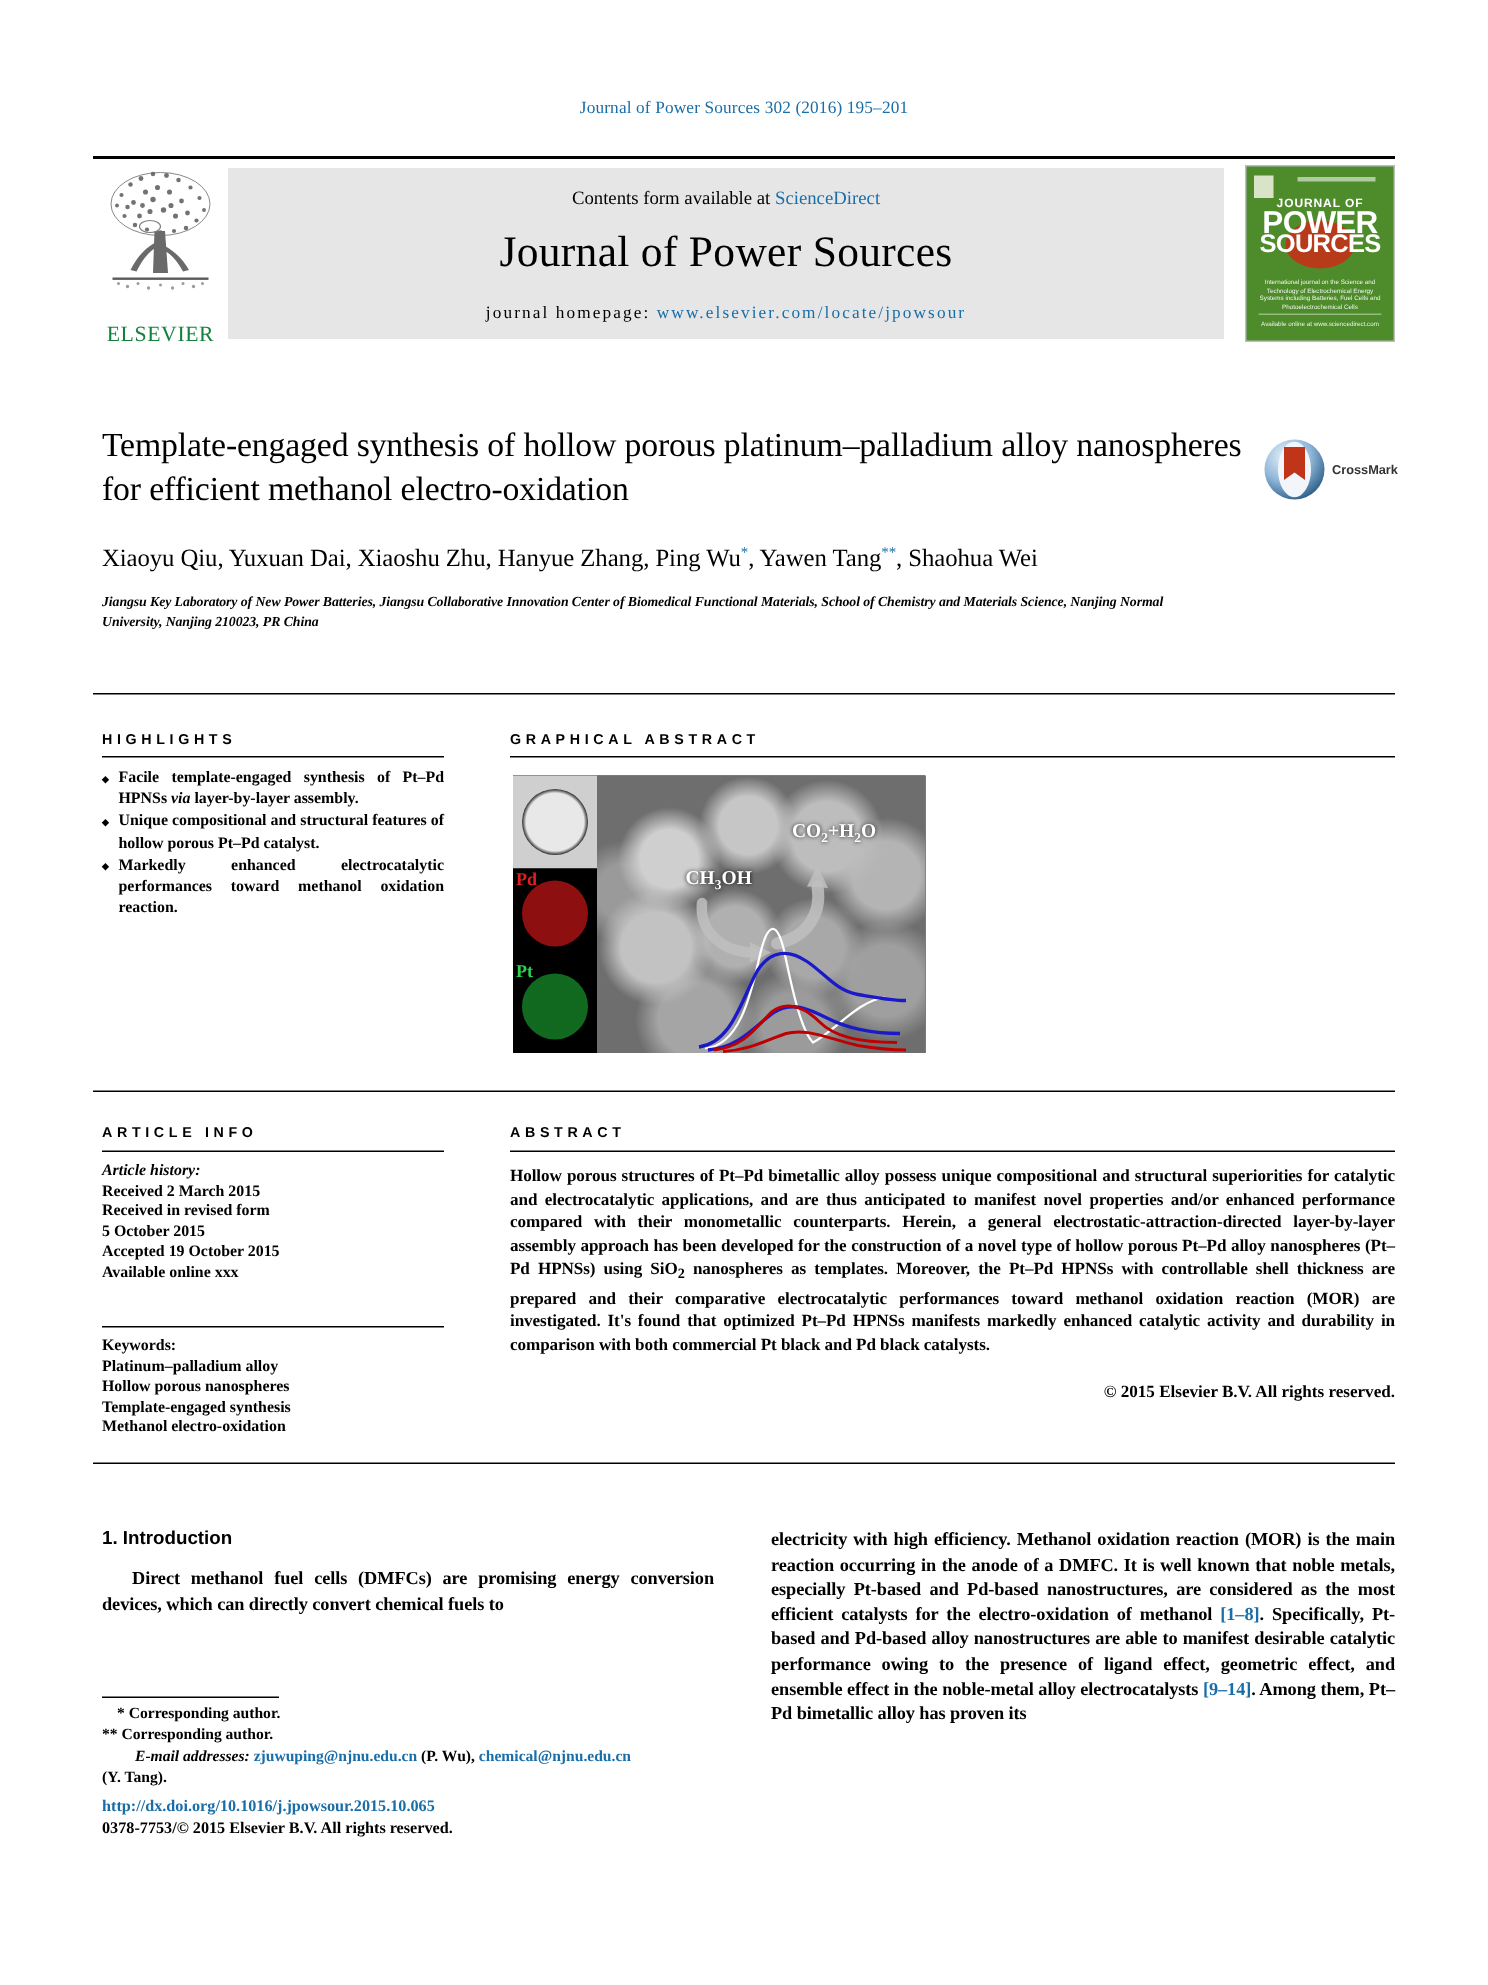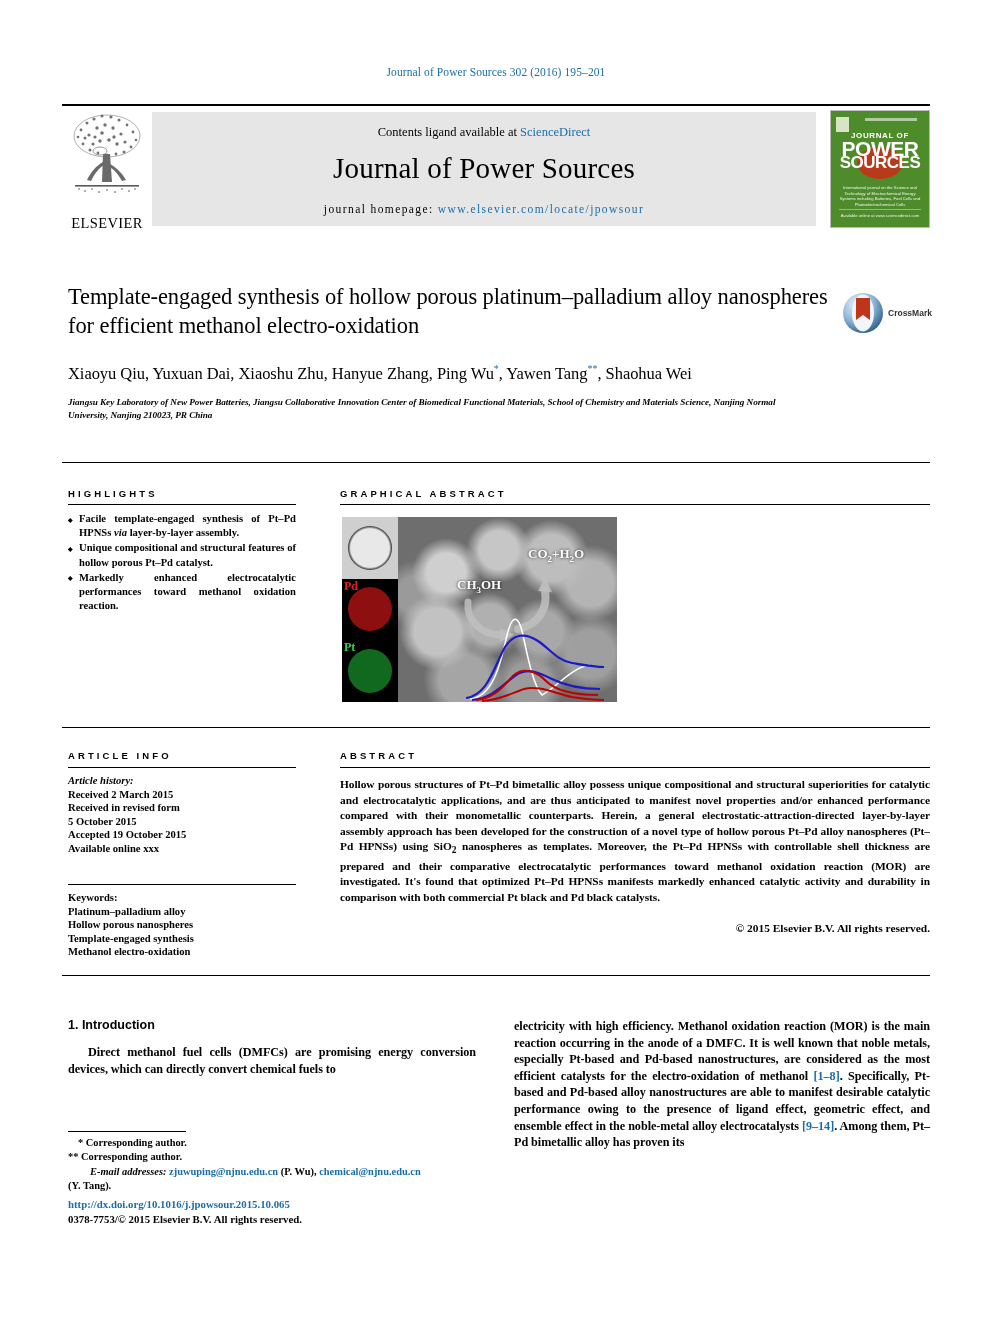--- a/index.html
+++ b/index.html
@@ -42,21 +42,21 @@
     flex-direction: column;
     align-items: center;
     justify-content: space-between;
     background: #fff;
   }
   .tree-svg { display: block; }
   .elsevier-word {
     font-family: "Liberation Serif", serif;
     font-size: 14.5px;
     letter-spacing: 0.4px;
-    color: #000000;
+    color: #15803d;
     line-height: 1;
     padding-bottom: 2px;
     white-space: nowrap;
   }
   .banner {
     flex: 1;
     background: #e6e6e6;
     margin: 6px 0 6px 0;
     display: flex;
     flex-direction: column;
@@ -427,21 +427,21 @@
               <circle cx="60" cy="81" r="1.1"></circle>
             <circle cx="66" cy="79" r="1"></circle>
           </g>
         </g>
       </svg>
       <div class="elsevier-word">ELSEVIER</div>
     </div>
 
     <div class="banner">
       <div class="banner-line1">
-        <span>Contents ligand available at </span><a href="#">ScienceDirect</a>
+        <span>Contents form available at </span><a href="#">ScienceDirect</a>
       </div>
       <div class="banner-title">Journal of Power Sources</div>
       <div class="banner-line3">
         <span class="hp">journal homepage: </span><span class="url">www.elsevier.com/locate/jpowsour</span>
       </div>
     </div>
 
     <div class="cover-thumb">
       <div class="cover-inner">
         <div class="cover-mini-logo"></div>

